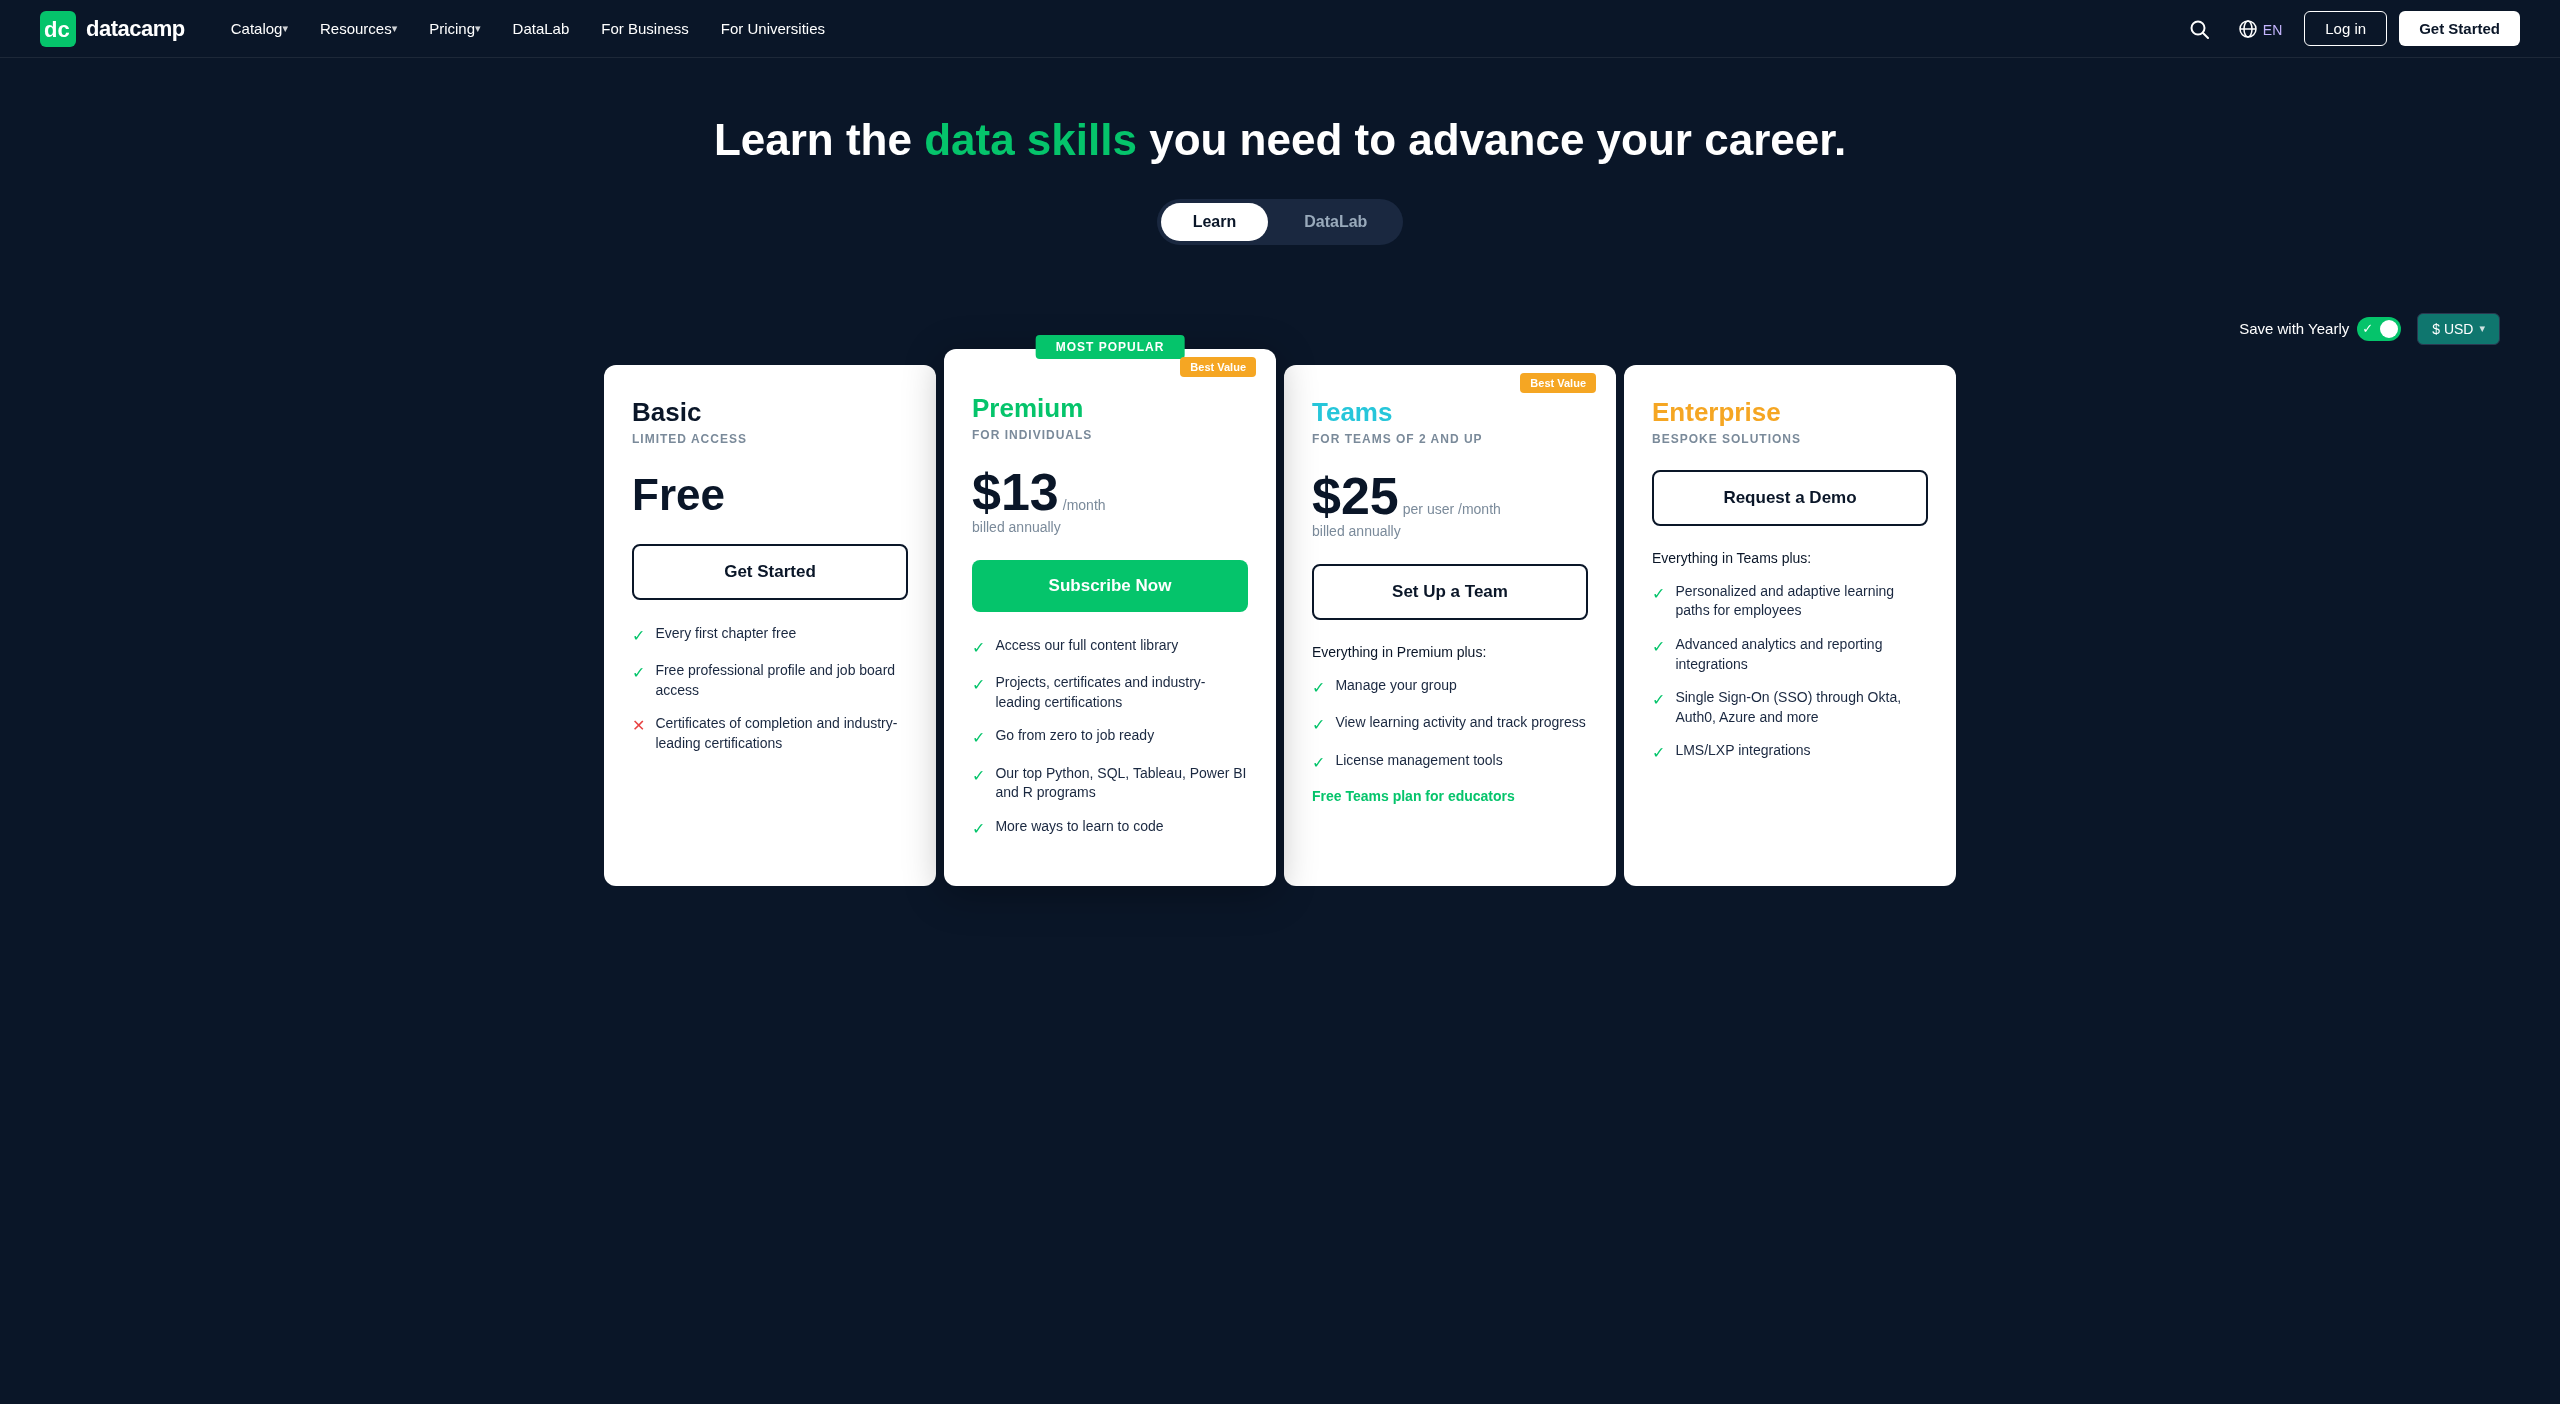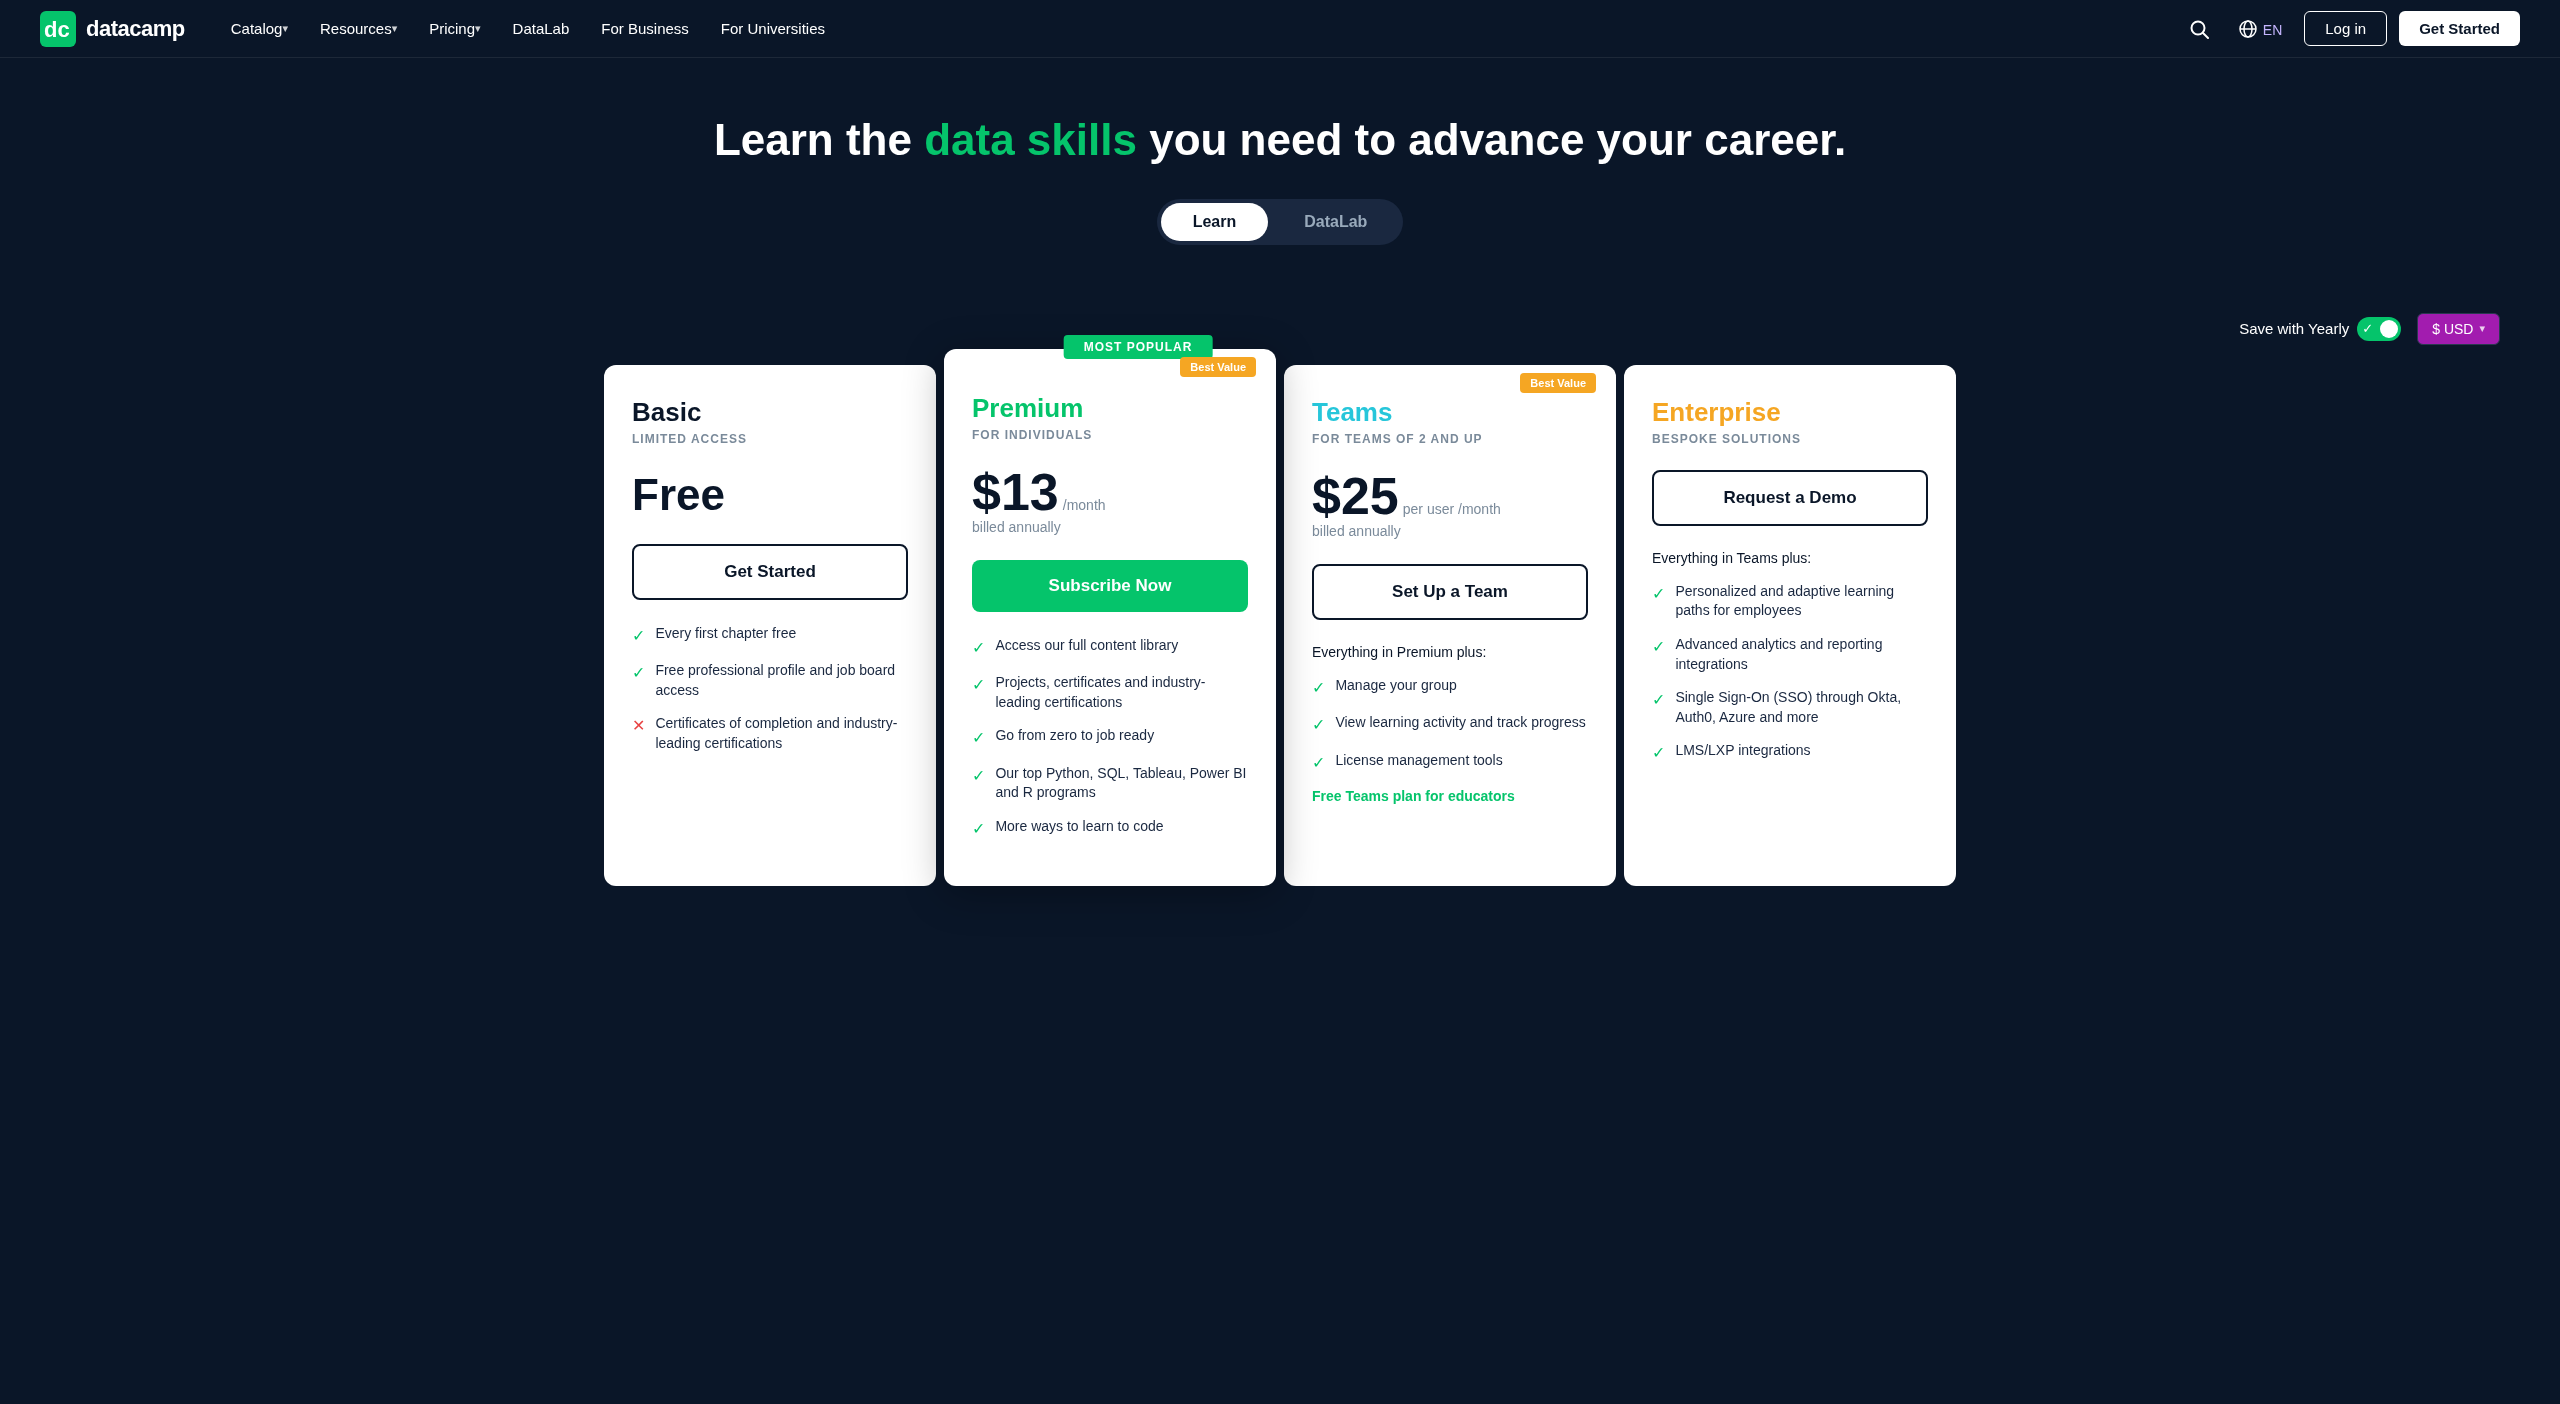--- a/index.html
+++ b/index.html
@@ -167,21 +167,21 @@
       right: 3px;
     }
     .toggle-switch .check {
       position: absolute;
       left: 5px;
       top: 4px;
       color: #fff;
       font-size: 13px;
     }
     .currency-btn {
-      background: #a21caf;
+      background: #0f766e;
       color: #fff;
       border: 1.5px solid #2a3850;
       border-radius: 6px;
       padding: 7px 14px;
       font-size: 14px;
       cursor: pointer;
       display: flex;
       align-items: center;
       gap: 6px;
     }
@@ -218,21 +218,20 @@
       left: 50%;
       transform: translateX(-50%);
       background: #05c46b;
       color: #fff;
       font-size: 12px;
       font-weight: 700;
       letter-spacing: 1px;
       padding: 5px 20px;
       border-radius: 4px;
       white-space: nowrap;
-      margin-left: 28px;
     }
 
     .best-value-badge {
       position: absolute;
       top: 8px;
       right: 20px;
       background: #f5a623;
       color: #fff;
       font-size: 11px;
       font-weight: 700;

